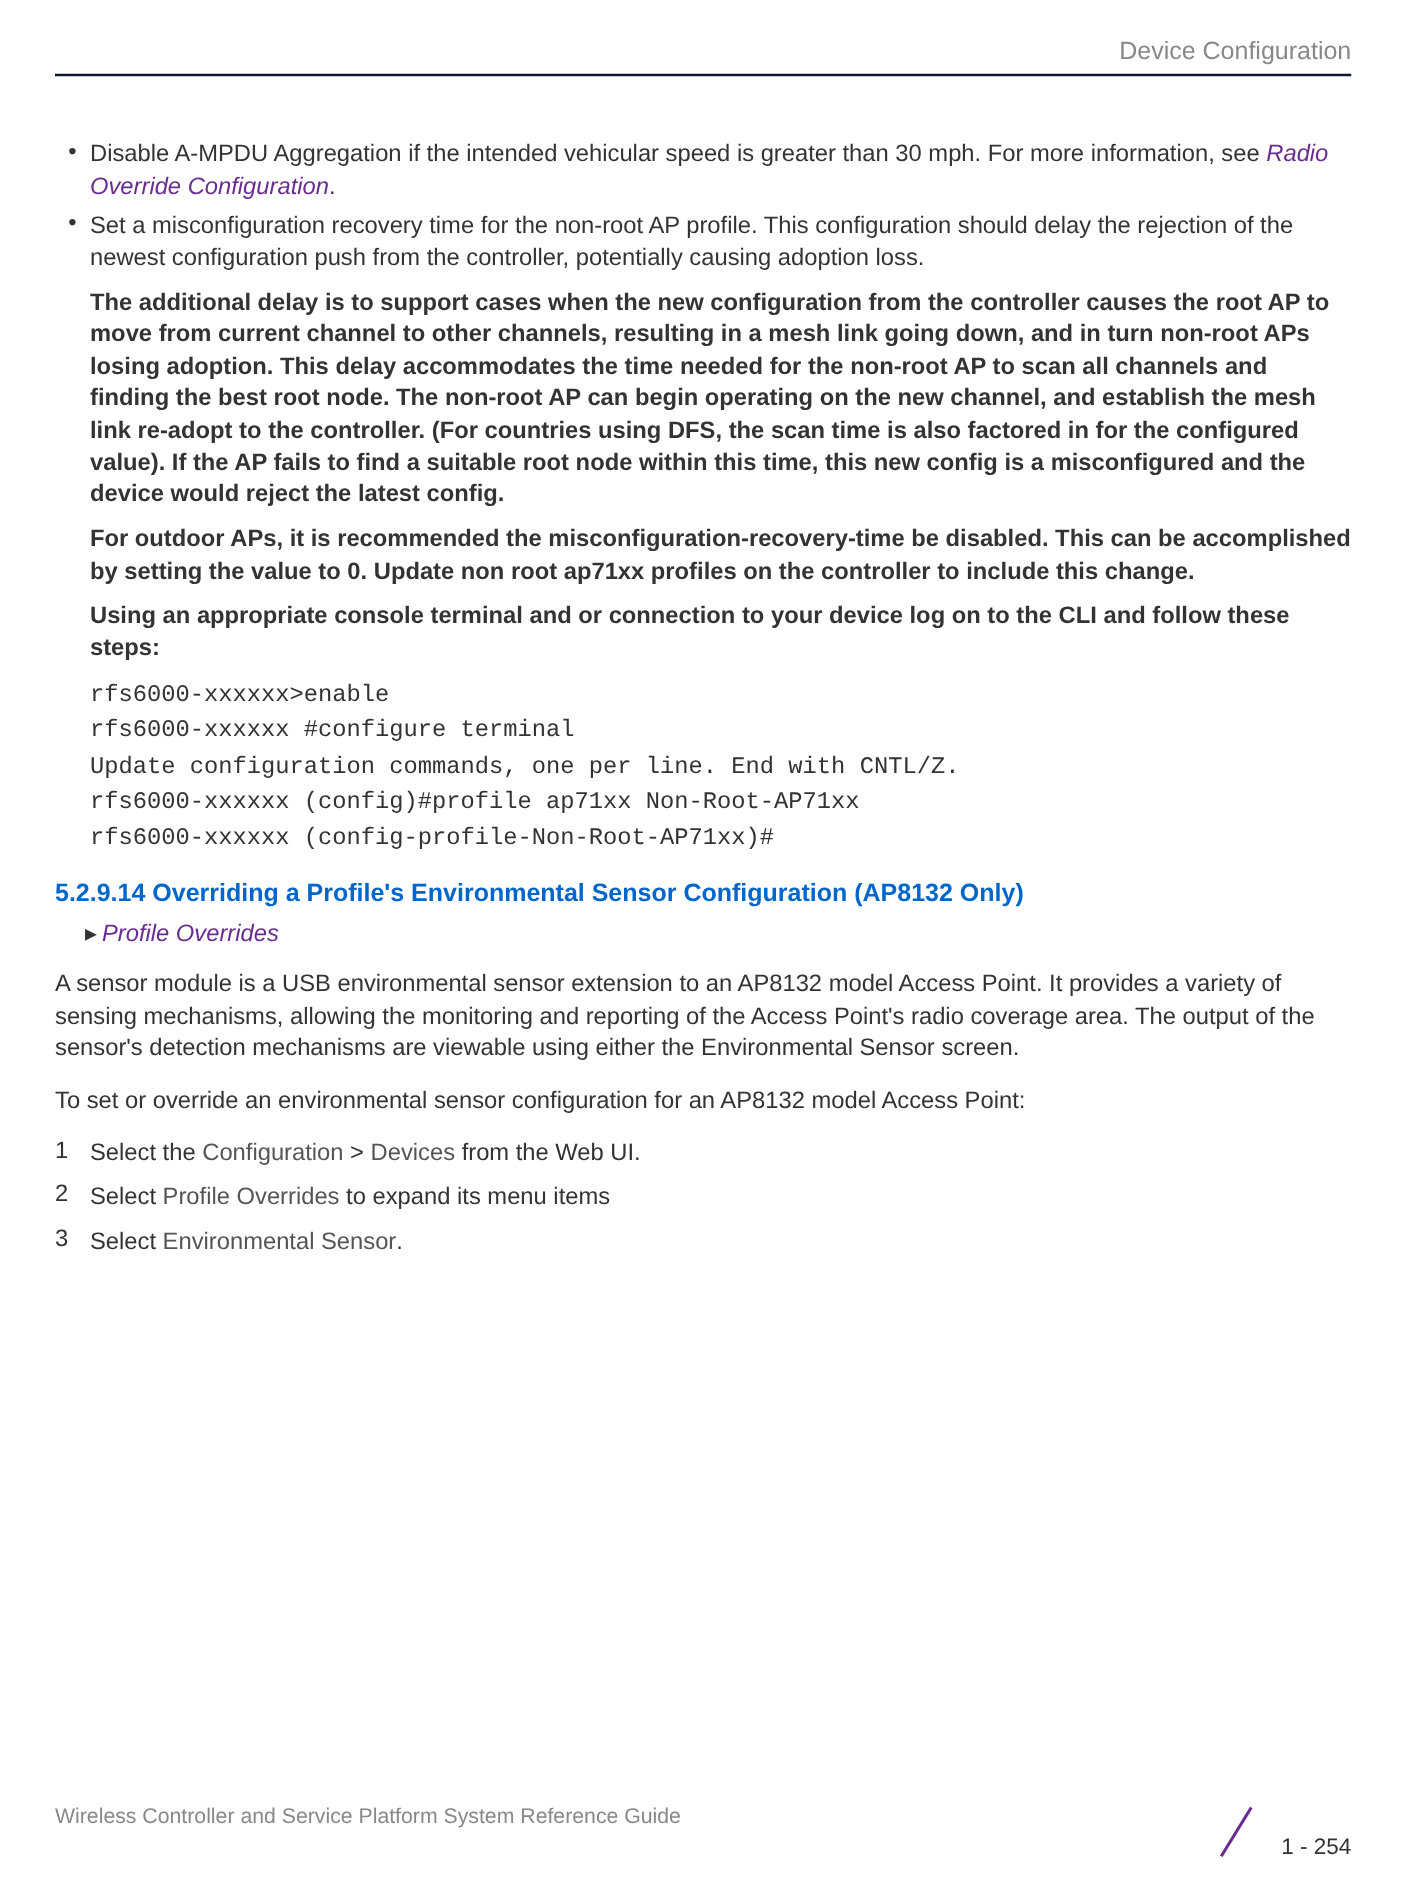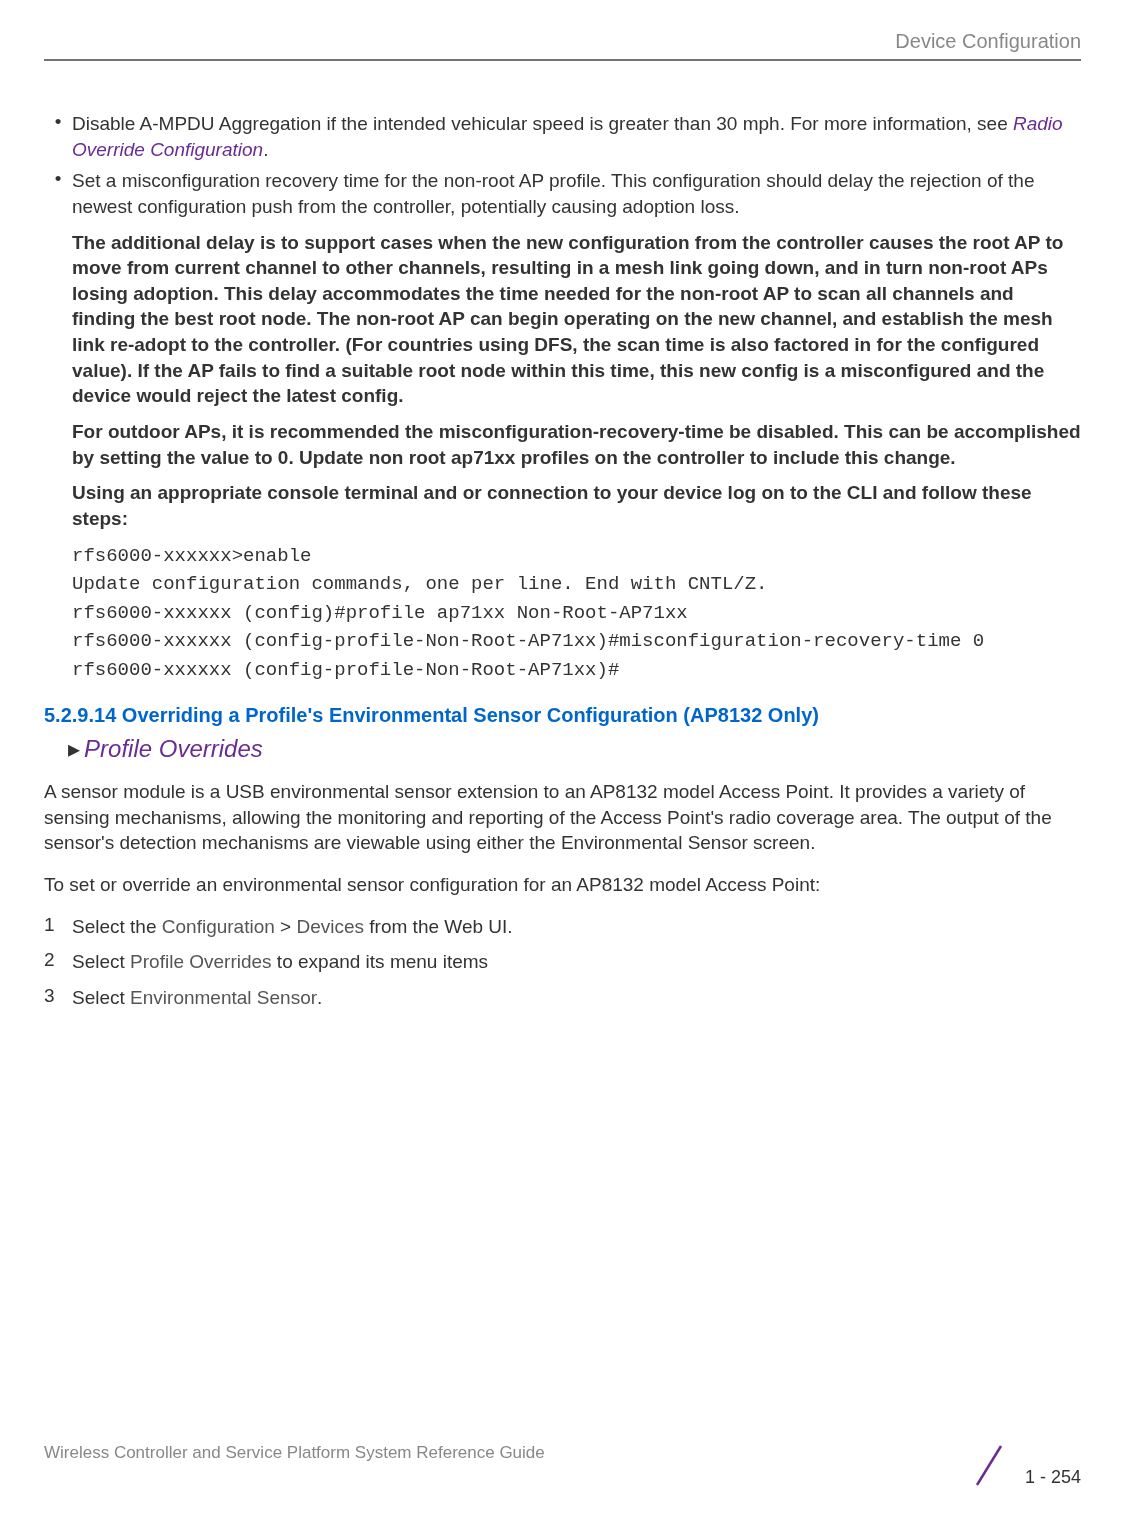--- a/index.html
+++ b/index.html
@@ -12,21 +12,21 @@
       width: 1125px;
       height: 1518px;
       background: #ffffff;
       position: relative;
       color: #333333;
     }
     .page-container {
       padding: 30px 44px 30px 44px;
     }
     .header {
-      border-bottom: 2px solid #737373;
+      border-bottom: 2px solid #0f172a;
       padding-bottom: 6px;
       margin-bottom: 50px;
     }
     .header-text {
       text-align: right;
       font-size: 20px;
       color: #888888;
       font-weight: 300;
     }
     .bullet-item {
@@ -69,21 +69,21 @@
     }
     .section-heading {
       color: #0066cc;
       font-size: 20px;
       font-weight: bold;
       margin-top: 20px;
       margin-bottom: 8px;
     }
     .breadcrumb {
       margin-left: 24px;
-      font-size: 24px;
+      font-size: 19px;
       color: #6a2c91;
       font-style: italic;
       margin-bottom: 16px;
     }
     .breadcrumb-arrow {
       font-style: normal;
       color: #333333;
       margin-right: 4px;
     }
     .body-paragraph {
@@ -162,23 +162,23 @@
     <div class="bullet-marker">•</div>
     <div class="bullet-content">Set a misconfiguration recovery time for the non-root AP profile. This configuration should delay the rejection of the newest configuration push from the controller, potentially causing adoption loss.</div>
   </div>
 
   <div class="sub-paragraph">The additional delay is to support cases when the new configuration from the controller causes the root AP to move from current channel to other channels, resulting in a mesh link going down, and in turn non-root APs losing adoption. This delay accommodates the time needed for the non-root AP to scan all channels and finding the best root node. The non-root AP can begin operating on the new channel, and establish the mesh link re-adopt to the controller. (For countries using DFS, the scan time is also factored in for the configured value). If the AP fails to find a suitable root node within this time, this new config is a misconfigured and the device would reject the latest config.</div>
   <div class="sub-paragraph">For outdoor APs, it is recommended the misconfiguration-recovery-time be disabled. This can be accomplished by setting the value to 0. Update non root ap71xx profiles on the controller to include this change.</div>
   <div class="sub-paragraph">Using an appropriate console terminal and or connection to your device log on to the CLI and follow these steps:</div>
 
   <div class="cli-block">
     <div>rfs6000-xxxxxx&gt;enable</div>
+    <div>rfs6000-xxxxxx #configure terminal</div>
     <div>Update configuration commands, one per line. End with CNTL/Z.</div>
     <div>rfs6000-xxxxxx (config)#profile ap71xx Non-Root-AP71xx</div>
-    <div>rfs6000-xxxxxx (config-profile-Non-Root-AP71xx)#misconfiguration-recovery-time 0</div>
     <div>rfs6000-xxxxxx (config-profile-Non-Root-AP71xx)#</div>
   </div>
 
   <div class="section-heading">5.2.9.14 Overriding a Profile's Environmental Sensor Configuration (AP8132 Only)</div>
   <div class="breadcrumb">
     <span class="breadcrumb-arrow">▸</span><span>Profile Overrides</span>
   </div>
 
   <div class="body-paragraph">A sensor module is a USB environmental sensor extension to an AP8132 model Access Point. It provides a variety of sensing mechanisms, allowing the monitoring and reporting of the Access Point's radio coverage area. The output of the sensor's detection mechanisms are viewable using either the Environmental Sensor screen.</div>
   <div class="body-paragraph">To set or override an environmental sensor configuration for an AP8132 model Access Point:</div>

